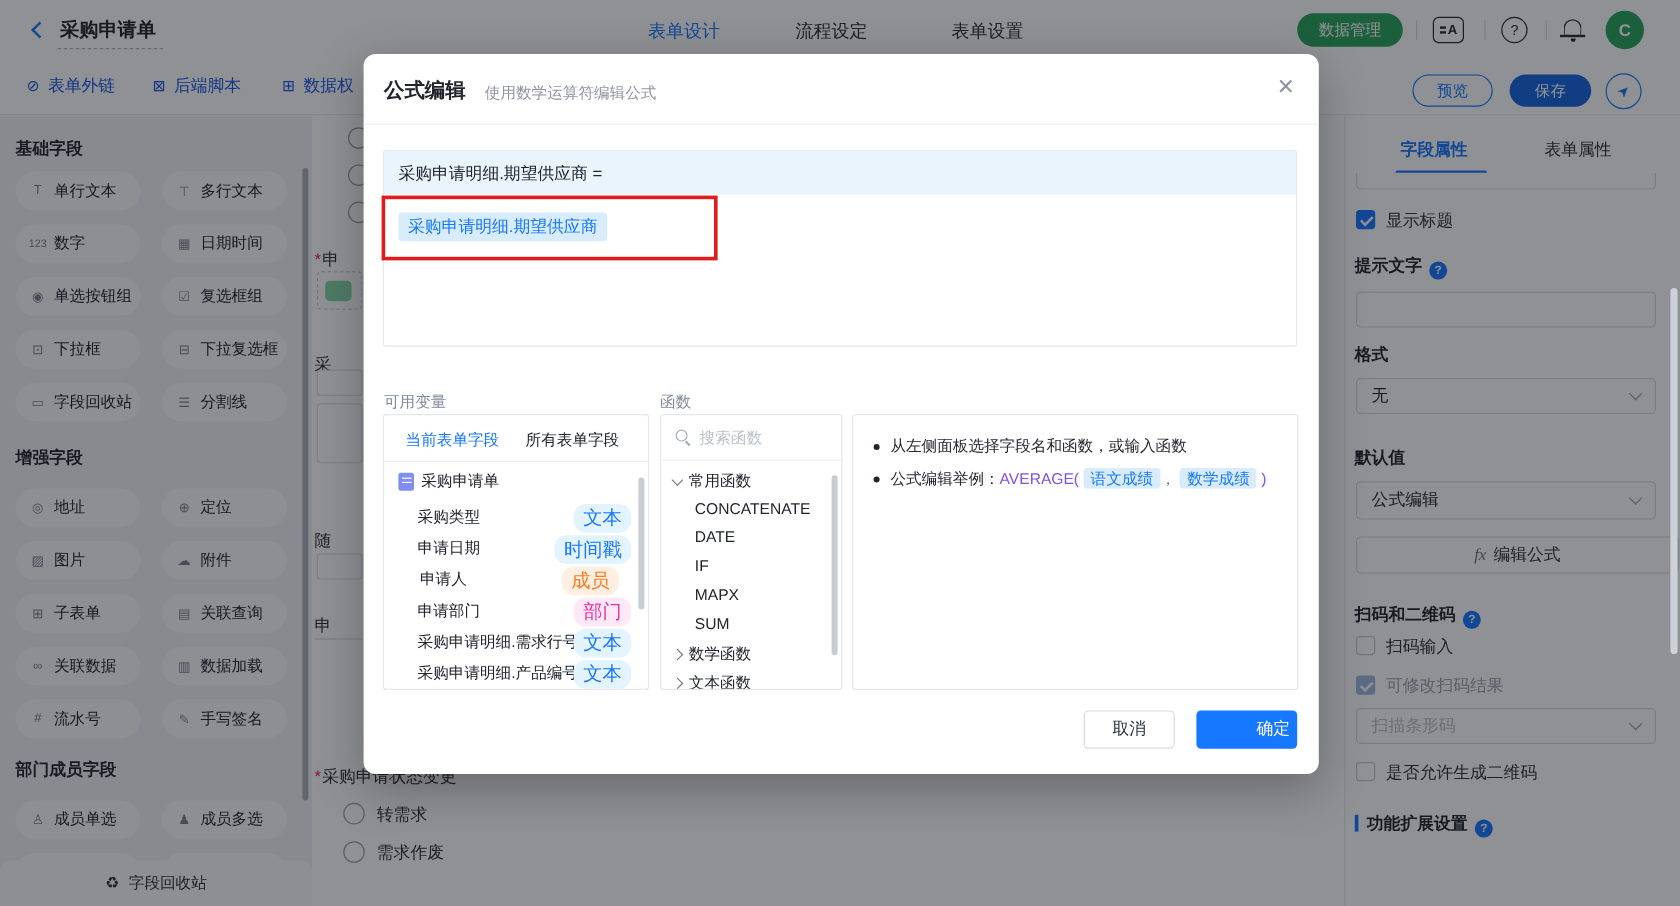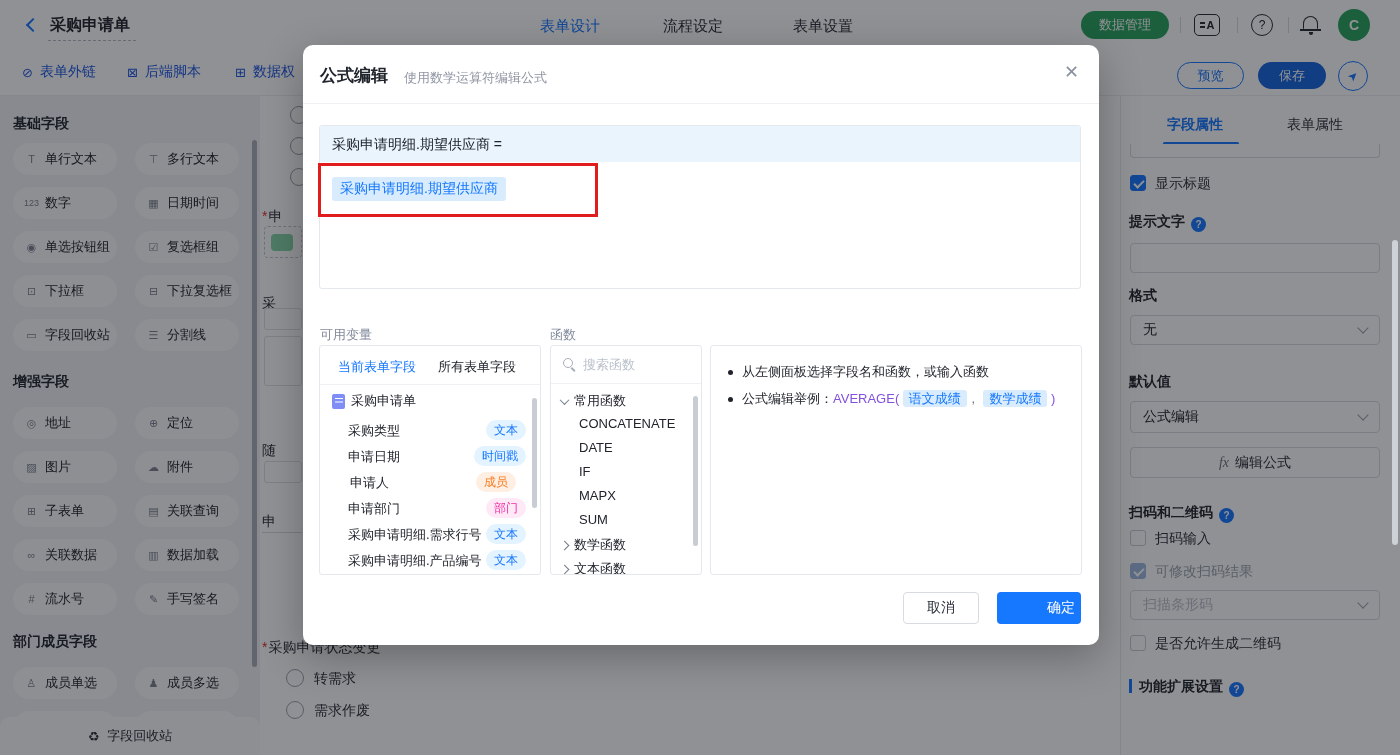--- a/index.html
+++ b/index.html
@@ -78,21 +78,21 @@
   .sel.dis { color:#b8bfca; cursor:default; }
   .chev-d { position:absolute; right:12px; top:50%; width:8px; height:8px; margin-top:-6px;
             border-right:1.5px solid #98a0ac; border-bottom:1.5px solid #98a0ac; transform:rotate(45deg); }
   .cb { position:absolute; width:16px; height:16px; border:1px solid #c6ccd6; border-radius:3px; background:#fff; cursor:pointer; }
   .cb.checked { background:#1677ff; border-color:#1677ff; }
   .cb.checked::after { content:""; position:absolute; left:5px; top:1.5px; width:4px; height:8px;
                        border:solid #fff; border-width:0 2px 2px 0; transform:rotate(45deg); }
   .cb.checked.dis { background:#9fb9e2; border-color:#9fb9e2; cursor:default; }
   .cb-lab { position:absolute; font-size:14px; color:#2a2f38; }
   .cb-lab.dis { color:#9aa3b0; }
-  .rp-btn { position:absolute; left:9px; width:250px; border:1px solid #d6dae1; border-radius:4px; background:#fff;
+  .rp-btn { position:absolute; left:9px; width:269px; border:1px solid #d6dae1; border-radius:4px; background:#fff;
             font-size:14px; color:#2a2f38; }
   .fx { font-style:italic; font-family:"Liberation Serif","DejaVu Serif",serif; color:#6a7280; margin-right:6px; }
   .secbar { display:inline-block; width:3px; height:14px; background:#1677ff; margin-right:7px; vertical-align:-2px; }
 
   
   .mask { position:absolute; inset:0; background:rgba(12,16,22,0.46); z-index:40; }
   .wsb { position:absolute; right:2px; top:240px; width:6px; height:305px; background:#cdd1d8; border-radius:3px; z-index:45; }
 
   
   .modal { position:absolute; left:303px; top:45px; width:796px; height:600px; background:#fff; border-radius:10px;
@@ -107,21 +107,21 @@
              padding:3px 8px; border-radius:3px; }
   .red-box { position:absolute; left:15px; top:118px; width:280px; height:54px; border:3px solid #e01c1c; z-index:5; }
   .m-plabel { position:absolute; top:281px; font-size:13px; color:#818a9c; }
   .panel { position:absolute; top:300px; height:230px; border:1px solid #e4e7ec; border-radius:3px; background:#fff; overflow:hidden; }
   .vp-tab { position:absolute; top:12px; font-size:13px; color:#20242c; cursor:pointer; }
   .vp-tab.active { color:#1677ff; }
   .vp-div { position:absolute; left:0; top:38px; right:0; border-bottom:1px solid #eef0f3; }
   .trow { position:absolute; font-size:13px; color:#20242c; display:flex; align-items:center; gap:6px; cursor:pointer; }
   .doc { width:13px; height:15px; background:#7e8ef5; border-radius:2px; position:relative; flex:none; }
   .doc::after { content:""; position:absolute; left:2.5px; top:4px; width:8px; height:1.5px; background:#fff; box-shadow:0 3.5px 0 #fff; }
-  .badge { position:absolute; font-size:12px; padding:1.5px 8px; border-radius:10px; }
+  .badge { position:absolute; font-size:16px; padding:1.5px 8px; border-radius:10px; }
   .b-blue { background:#e3f3ff; color:#1677ff; }
   .b-orange { background:#ffefe3; color:#fa7b1d; }
   .b-pink { background:#ffe9f6; color:#ef2fa4; }
   .p-sbar { position:absolute; width:5px; background:#c8ccd3; border-radius:3px; }
   .sic { position:relative; width:13px; height:13px; display:inline-block; flex:none; }
   .sic::before { content:""; position:absolute; left:0; top:0; width:8px; height:8px; border:1.5px solid #a7aeb9; border-radius:50%; }
   .sic::after { content:""; position:absolute; left:9px; top:9px; width:5px; height:1.5px; background:#a7aeb9; transform:rotate(45deg); transform-origin:0 0; }
   .ph { color:#b9c0cb; font-size:13px; }
   .chv { width:7px; height:7px; border-right:1.5px solid #707a88; border-bottom:1.5px solid #707a88; display:inline-block; flex:none; }
   .chv.down { transform:rotate(45deg) translate(-1px,-1px); }

